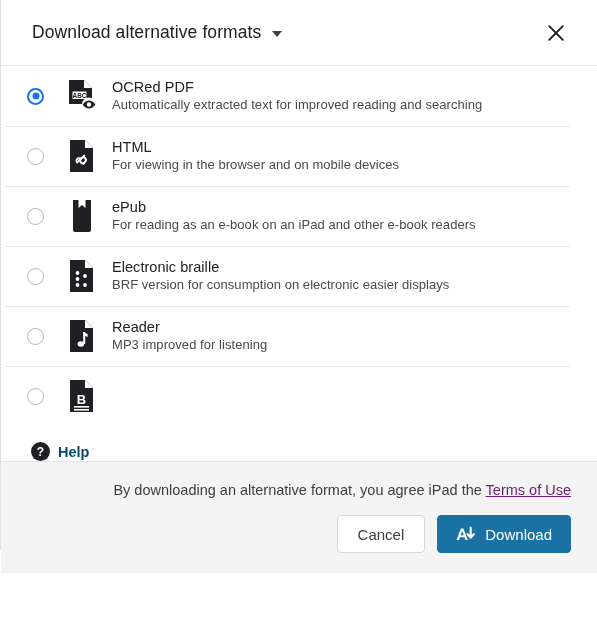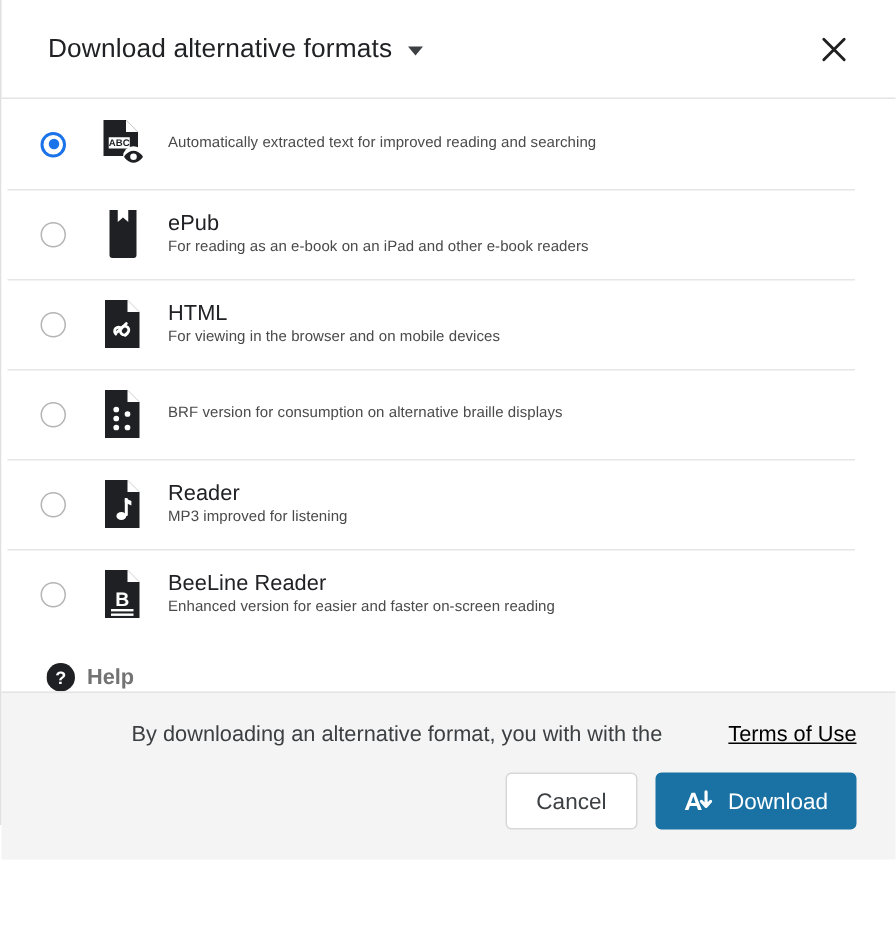--- a/index.html
+++ b/index.html
@@ -131,36 +131,36 @@
     flex-direction: column;
     justify-content: center;
     line-height: 1.28;
   }
   .opt-title {
     font-size: 14.5px;
     color: #202124;
     letter-spacing: 0.05px;
   }
   .opt-desc {
-    font-size: 10px;
+    font-size: 13px;
     color: #4a4a4a;
     letter-spacing: 0.05px;
     margin-top: 1px;
   }
 
   
   .help-row {
     display: flex;
     align-items: center;
     padding: 16px 0 0 30px;
     gap: 8px;
   }
   .help-link {
     font-size: 14.5px;
-    color: #737373;
+    color: #0c4a6e;
     font-weight: bold;
     cursor: pointer;
   }
 
   
   .footer {
     background: #f4f4f4;
     border-top: 1px solid #e4e4e4;
     height: 112px;
     min-height: 112px;
@@ -171,24 +171,23 @@
     align-items: flex-end;
     justify-content: center;
   }
   .terms-line {
     font-size: 14.5px;
     color: #3c4043;
     margin-bottom: 17px;
     white-space: nowrap;
   }
   .terms-link {
-    color: #000000;
+    color: #701a75;
     text-decoration: underline;
     cursor: pointer;
-    margin-left: 40px;
   }
   .btn-row {
     display: flex;
     align-items: center;
     gap: 12px;
   }
   .btn {
     font-size: 15px;
     font-family: "Liberation Sans", sans-serif;
     border-radius: 4px;
@@ -242,74 +241,76 @@
           <path d="M2 1 h15 l8 8 v16 h-23 z" fill="#1e2023"></path>
           <path d="M17 1 l8 8 h-8 z" fill="#ffffff"></path>
           <rect x="5.5" y="12.5" width="14" height="7.5" fill="#ffffff"></rect>
           <text x="12.5" y="18.6" font-family="'Liberation Sans',sans-serif" font-size="6.4" font-weight="bold" fill="#1e2023" text-anchor="middle">ABC</text>
           <circle cx="22" cy="25.5" r="7" fill="#ffffff"></circle>
           <path d="M22 21.5 c-4 0 -6.3 4 -6.3 4 s2.3 4 6.3 4 s6.3 -4 6.3 -4 s-2.3 -4 -6.3 -4 z" fill="#1e2023"></path>
           <circle cx="22" cy="25.5" r="2.2" fill="#ffffff"></circle>
         </svg>
       </span>
       <span class="labels">
+        <span class="opt-title">OCRed PDF</span>
         <span class="opt-desc">Automatically extracted text for improved reading and searching</span>
-      </span>
-    </div>
-
-    <div class="option-row">
-      <span class="radio"></span>
-      <span class="icon-cell">
-        <svg width="26" height="34" viewBox="0 0 26 34">
-          <path d="M4 1 h18 v30 a2 2 0 0 1 -2 2 h-14 a2 2 0 0 1 -2 -2 z" fill="#1e2023"></path>
-          <path d="M9.5 1 h7 v8 l-3.5 -3 l-3.5 3 z" fill="#ffffff"></path>
-        </svg>
-      </span>
-      <span class="labels">
-        <span class="opt-title">ePub</span>
-        <span class="opt-desc">For reading as an e-book on an iPad and other e-book readers</span>
       </span>
     </div>
 
     <div class="option-row">
       <span class="radio"></span>
       <span class="icon-cell">
         <svg width="28" height="34" viewBox="0 0 28 34">
           <path d="M2 1 h15 l8 8 v24 h-23 z" fill="#1e2023"></path>
           <path d="M17 1 l8 8 h-8 z" fill="#ffffff"></path>
           <g stroke="#ffffff" stroke-width="1.9" fill="none" stroke-linecap="round">
             <path d="M10.2 22.4 l3.2 -3.2 a2.6 2.6 0 0 1 3.7 3.7 l-1.6 1.6"></path>
             <path d="M16.2 16.6 l-3.2 3.2 a2.6 2.6 0 0 0 3.7 3.7"></path>
           </g>
           <path d="M9.2 23.6 a2.6 2.6 0 0 1 3.7 -3.7" stroke="#ffffff" stroke-width="1.9" fill="none" stroke-linecap="round"></path>
         </svg>
       </span>
       <span class="labels">
         <span class="opt-title">HTML</span>
         <span class="opt-desc">For viewing in the browser and on mobile devices</span>
+      </span>
+    </div>
+
+    <div class="option-row">
+      <span class="radio"></span>
+      <span class="icon-cell">
+        <svg width="26" height="34" viewBox="0 0 26 34">
+          <path d="M4 1 h18 v30 a2 2 0 0 1 -2 2 h-14 a2 2 0 0 1 -2 -2 z" fill="#1e2023"></path>
+          <path d="M9.5 1 h7 v8 l-3.5 -3 l-3.5 3 z" fill="#ffffff"></path>
+        </svg>
+      </span>
+      <span class="labels">
+        <span class="opt-title">ePub</span>
+        <span class="opt-desc">For reading as an e-book on an iPad and other e-book readers</span>
       </span>
     </div>
 
     <div class="option-row">
       <span class="radio"></span>
       <span class="icon-cell">
         <svg width="28" height="34" viewBox="0 0 28 34">
           <path d="M2 1 h15 l8 8 v24 h-23 z" fill="#1e2023"></path>
           <path d="M17 1 l8 8 h-8 z" fill="#ffffff"></path>
           <g fill="#ffffff">
             <circle cx="9.5" cy="14" r="1.9"></circle>
             <circle cx="9.5" cy="20" r="1.9"></circle>
             <circle cx="9.5" cy="26" r="1.9"></circle>
             <circle cx="17" cy="17" r="1.9"></circle>
             <circle cx="17" cy="26" r="1.9"></circle>
           </g>
         </svg>
       </span>
       <span class="labels">
-        <span class="opt-desc">BRF version for consumption on alternative braille displays</span>
+        <span class="opt-title">Electronic braille</span>
+        <span class="opt-desc">BRF version for consumption on electronic easier displays</span>
       </span>
     </div>
 
     <div class="option-row">
       <span class="radio"></span>
       <span class="icon-cell">
         <svg width="28" height="34" viewBox="0 0 28 34">
           <path d="M2 1 h15 l8 8 v24 h-23 z" fill="#1e2023"></path>
           <path d="M17 1 l8 8 h-8 z" fill="#ffffff"></path>
           <g fill="#ffffff">
@@ -328,40 +329,36 @@
     <div class="option-row">
       <span class="radio"></span>
       <span class="icon-cell">
         <svg width="28" height="34" viewBox="0 0 28 34">
           <path d="M2 1 h15 l8 8 v24 h-23 z" fill="#1e2023"></path>
           <path d="M17 1 l8 8 h-8 z" fill="#ffffff"></path>
           <text x="13.5" y="25" font-family="'Liberation Sans',sans-serif" font-size="13" font-weight="bold" fill="#ffffff" text-anchor="middle">B</text>
           <rect x="6" y="27" width="15" height="1.6" fill="#ffffff"></rect>
           <rect x="6" y="30" width="15" height="1.6" fill="#ffffff"></rect>
         </svg>
-      </span>
-      <span class="labels">
-        <span class="opt-title">BeeLine Reader</span>
-        <span class="opt-desc">Enhanced version for easier and faster on-screen reading</span>
       </span>
     </div>
 
     <div class="help-row">
       <svg width="19" height="19" viewBox="0 0 19 19">
         <circle cx="9.5" cy="9.5" r="9.5" fill="#1e2023"></circle>
         <text x="9.5" y="14" font-family="'Liberation Sans',sans-serif" font-size="12" font-weight="bold" fill="#ffffff" text-anchor="middle">?</text>
       </svg>
       <span class="help-link">Help</span>
     </div>
 
   </div>
 
   <div class="footer">
     <div class="terms-line">
-      <span>By downloading an alternative format, you with with the</span>
+      <span>By downloading an alternative format, you agree iPad the</span>
       <span class="terms-link">Terms of Use</span>
     </div>
     <div class="btn-row">
       <button class="btn btn-cancel">Cancel</button>
       <button class="btn btn-download">
         <svg width="19" height="17" viewBox="0 0 19 17">
           <path d="M0.5 14 L5 2.5 h2.4 L11.9 14 h-2.5 l-0.95 -2.7 h-4.5 L3 14 z M4.65 9.3 h3.1 L6.2 4.8 z" fill="#ffffff"></path>
           <path d="M14.7 1.8 v8.2 M14.7 11.6 l-3.1 -3.4 M14.7 11.6 l3.1 -3.4" stroke="#ffffff" stroke-width="2.1" fill="none" stroke-linecap="round" stroke-linejoin="round"></path>
         </svg>
         <span>Download</span>

